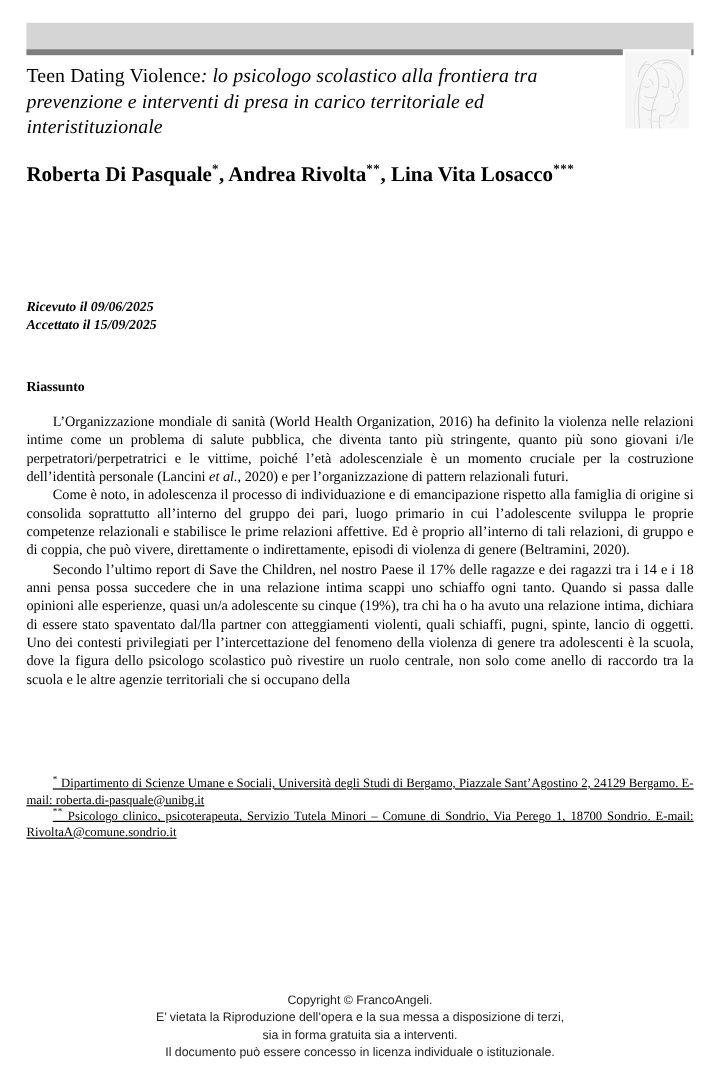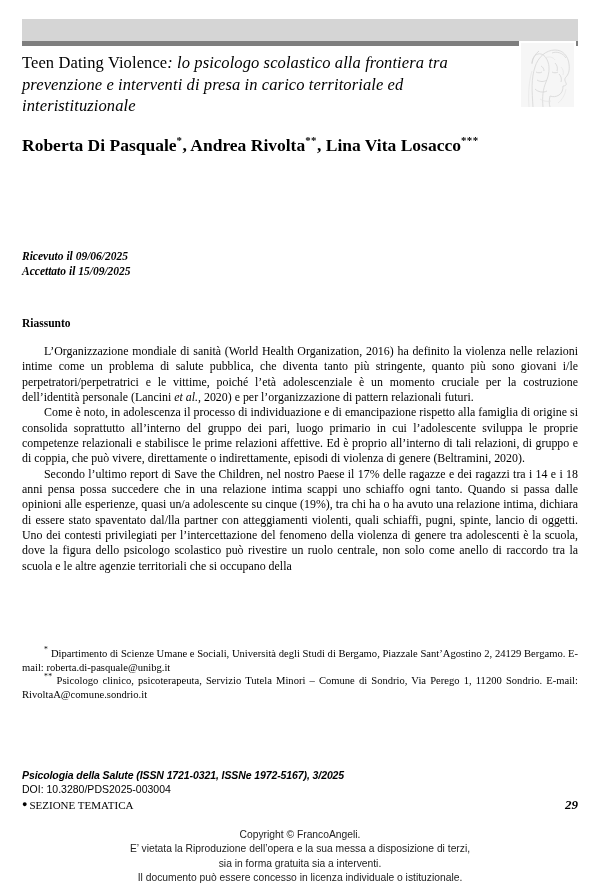--- a/index.html
+++ b/index.html
@@ -129,20 +129,21 @@
 
   
   .footnotes {
     position: absolute;
     left: 22px;
     top: 647px;
     width: 556px;
     font-size: 10.6px;
     line-height: 13.6px;
     text-align: justify;
+    text-decoration: underline;
   }
   .footnotes p {
     margin: 0;
     text-indent: 22px;
   }
   .footnotes sup {
     font-size: 0.72em;
     vertical-align: super;
     line-height: 0;
     letter-spacing: 0.4px;
@@ -256,31 +257,23 @@
   <div class="abstract-heading">Riassunto</div>
 
   <div class="abstract-body">
     <p><span>L’Organizzazione mondiale di sanità (World Health Organization, 2016) ha definito la violenza nelle relazioni intime come un problema di salute pubblica, che diventa tanto più stringente, quanto più sono giovani i/le perpetratori/perpetratrici e le vittime, poiché l’età adolescenziale è un momento cruciale per la costruzione dell’identità personale (Lancini </span><i>et al.</i><span>, 2020) e per l’organizzazione di pattern relazionali futuri.</span></p>
     <p>Come è noto, in adolescenza il processo di individuazione e di emancipazione rispetto alla famiglia di origine si consolida soprattutto all’interno del gruppo dei pari, luogo primario in cui l’adolescente sviluppa le proprie competenze relazionali e stabilisce le prime relazioni affettive. Ed è proprio all’interno di tali relazioni, di gruppo e di coppia, che può vivere, direttamente o indirettamente, episodi di violenza di genere (Beltramini, 2020).</p>
     <p>Secondo l’ultimo report di Save the Children, nel nostro Paese il 17% delle ragazze e dei ragazzi tra i 14 e i 18 anni pensa possa succedere che in una relazione intima scappi uno schiaffo ogni tanto. Quando si passa dalle opinioni alle esperienze, quasi un/a adolescente su cinque (19%), tra chi ha o ha avuto una relazione intima, dichiara di essere stato spaventato dal/lla partner con atteggiamenti violenti, quali schiaffi, pugni, spinte, lancio di oggetti. Uno dei contesti privilegiati per l’intercettazione del fenomeno della violenza di genere tra adolescenti è la scuola, dove la figura dello psicologo scolastico può rivestire un ruolo centrale, non solo come anello di raccordo tra la scuola e le altre agenzie territoriali che si occupano della</p>
   </div>
 
   <div class="footnotes">
     <p><sup>*</sup><span> Dipartimento di Scienze Umane e Sociali, Università degli Studi di Bergamo, Piazzale Sant’Agostino 2, 24129 Bergamo. E-mail: roberta.di-pasquale@unibg.it</span></p>
-    <p><sup>**</sup><span> Psicologo clinico, psicoterapeuta, Servizio Tutela Minori – Comune di Sondrio, Via Perego 1, 11200 Sondrio. E-mail: RivoltaA@comune.sondrio.it</span></p>
-  </div>
-
-  <div class="journal-info">
-    <div class="journal-title-line">Psicologia della Salute (ISSN 1721-0321, ISSNe 1972-5167), 3/2025</div>
-    <div class="journal-doi">DOI: 10.3280/PDS2025-003004</div>
-    <div class="journal-section-row">
-      <div class="journal-section"><span class="bullet">●</span><span>SEZIONE TEMATICA</span></div>
-      <div class="page-number">29</div>
-    </div>
-  </div>
+    <p><sup>**</sup><span> Psicologo clinico, psicoterapeuta, Servizio Tutela Minori – Comune di Sondrio, Via Perego 1, 18700 Sondrio. E-mail: RivoltaA@comune.sondrio.it</span></p>
+  </div>
+
 
   <div class="copyright">
     <div>Copyright © FrancoAngeli.</div>
     <div>E’ vietata la Riproduzione dell’opera e la sua messa a disposizione di terzi,</div>
     <div>sia in forma gratuita sia a interventi.</div>
     <div>Il documento può essere concesso in licenza individuale o istituzionale.</div>
   </div>
 
 </div>
 

